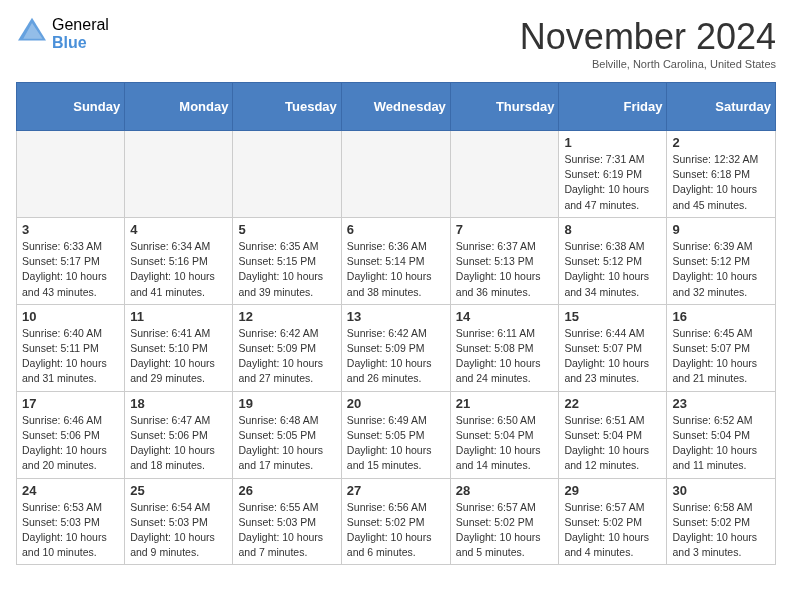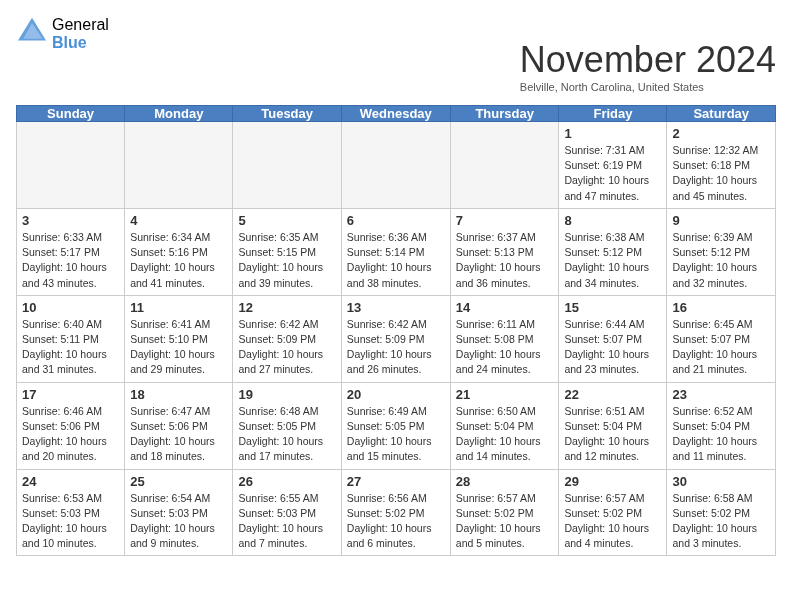--- a/index.html
+++ b/index.html
@@ -29,43 +29,43 @@
     .logo-blue {
       font-size: 16px;
       font-weight: bold;
       color: #4a90d9;
     }
     .logo-icon {
       width: 32px;
       height: 28px;
     }
     .title-block {
-      margin-top: 23px;
+      text-align: right;
     }
     .month-title {
       font-size: 36px;
       font-weight: normal;
       color: #333;
     }
     .location {
       font-size: 11px;
       color: #555;
     }
     .calendar {
       width: 100%;
       border-collapse: collapse;
       border: 1px solid #ccc;
     }
     .calendar th {
       background: #4a7fc1;
       color: #fff;
       font-size: 13px;
       font-weight: bold;
-      padding: 0 4px;
-      text-align: center;
+      padding: 16px 4px;
+      text-align: right;
       border: 1px solid #3a6aaa;
     }
     .calendar td {
       vertical-align: top;
       border: 1px solid #ccc;
       padding: 4px 5px;
       font-size: 11px;
       color: #333;
       width: 110px;
       min-height: 80px;

